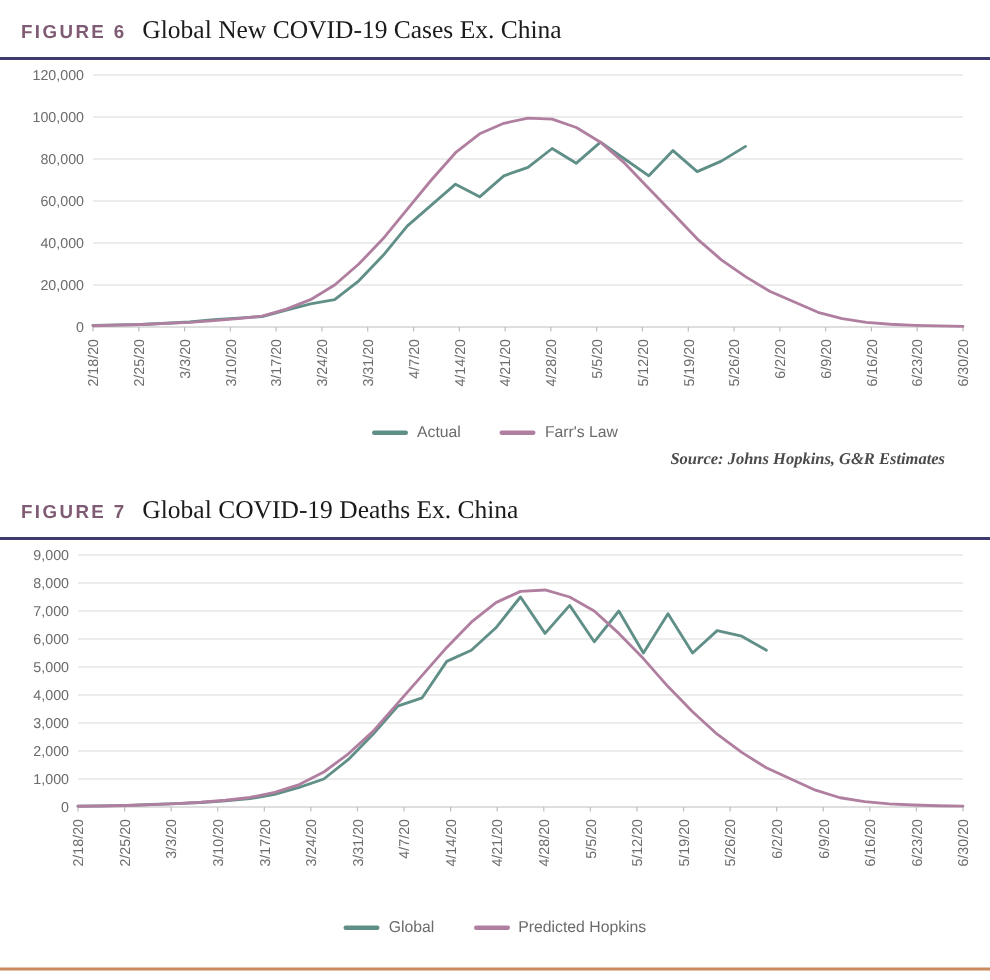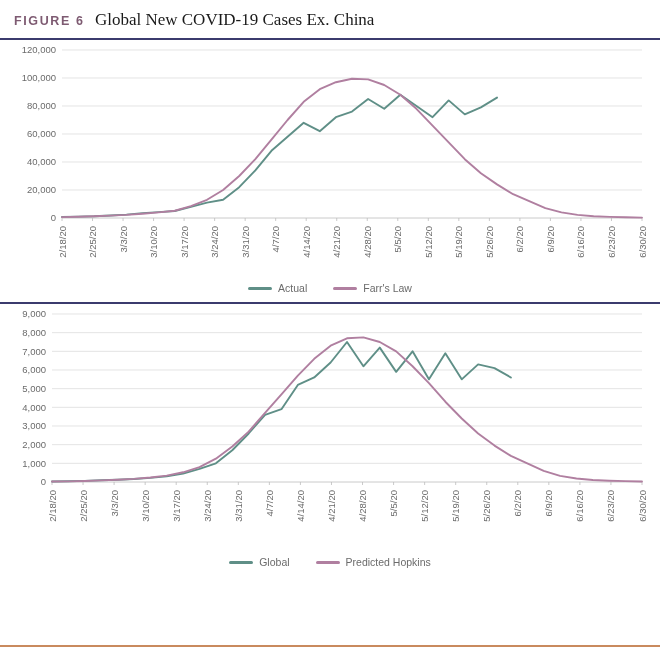--- a/index.html
+++ b/index.html
@@ -189,23 +189,28 @@
     <div class="legend">
       <div class="legend-item">
         <span class="legend-swatch" style="background:#5f8f87"></span>
         <span class="legend-text">Actual</span>
       </div>
       <div class="legend-item">
         <span class="legend-swatch" style="background:#b07fa0"></span>
         <span class="legend-text">Farr's Law</span>
       </div>
     </div>
+    <div class="source">Source: Johns Hopkins, G&amp;R Estimates</div>
   </div>
 
   <div class="fig-block" style="margin-top:8px;">
+    <div class="fig-title">
+      <span class="fig-label">FIGURE 7</span>
+      <span class="fig-name">Global COVID-19 Deaths Ex. China</span>
+    </div>
     <div class="rule"></div>
     <div class="chart-wrap">
       <svg class="chart" id="chart1" width="660" height="250" viewBox="0 0 660 250">
           <line x1="52" y1="178" x2="642" y2="178" class="axisline"></line>
           <text x="46" y="181.4" text-anchor="end" class="ytick">0</text>
           <line x1="52" y1="159.33333333333334" x2="642" y2="159.33333333333334" class="gridline"></line>
           <text x="46" y="162.73333333333335" text-anchor="end" class="ytick">1,000</text>
           <line x1="52" y1="140.66666666666669" x2="642" y2="140.66666666666669" class="gridline"></line>
           <text x="46" y="144.0666666666667" text-anchor="end" class="ytick">2,000</text>
           <line x1="52" y1="122" x2="642" y2="122" class="gridline"></line>

